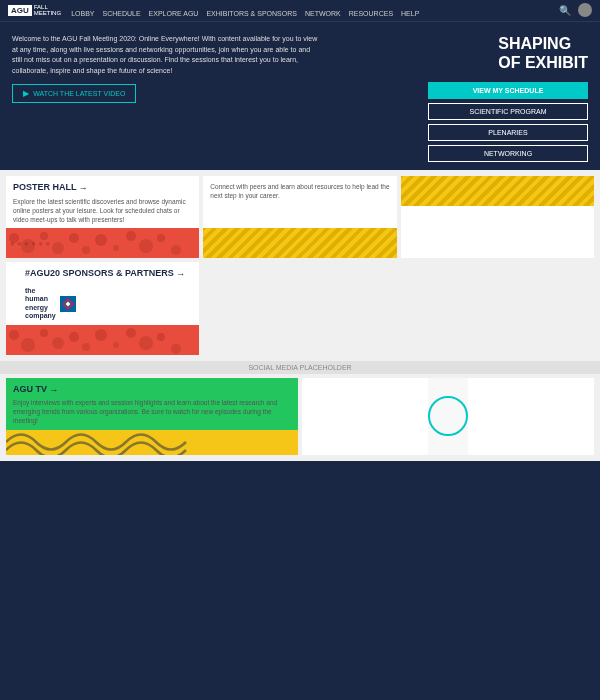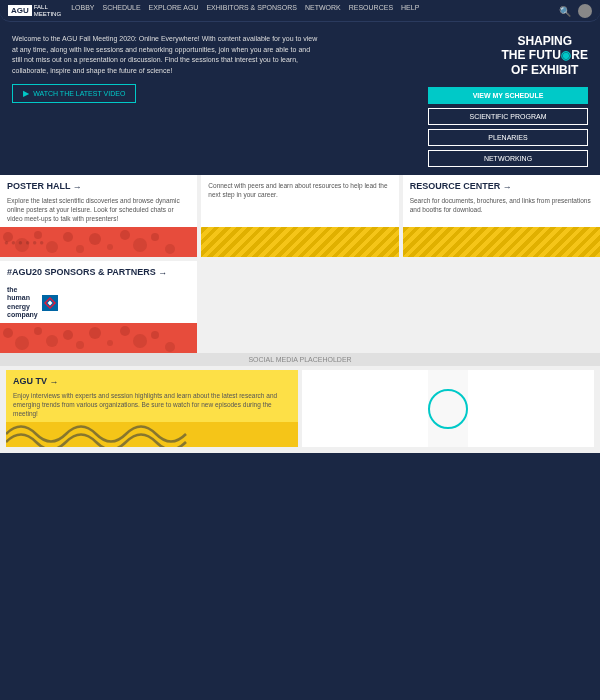--- a/index.html
+++ b/index.html
@@ -9,25 +9,24 @@
       overflow: hidden;
       font-family: Arial, sans-serif;
       background: #1a2744;
       font-size: 10px;
     }
 
     
     .nav {
       background: #1a2744;
       display: flex;
-      align-items: flex-start;
+      align-items: flex-end;
       padding: 4px 8px;
       height: 22px;
       border-bottom: 1px solid #2a3a5e;
-      border-radius: 10px;
     }
     .nav-logo {
       display: flex;
       align-items: center;
       margin-right: 10px;
     }
     .nav-logo-agu {
       background: #fff;
       color: #1a2744;
       font-weight: bold;
@@ -103,23 +102,23 @@
     }
     .hero-right {
       flex: 1;
       display: flex;
       flex-direction: column;
       align-items: flex-end;
       gap: 4px;
     }
     .hero-title {
       color: #fff;
-      font-size: 12px;
+      font-size: 16px;
       font-weight: bold;
-      text-align: center;
+      text-align: left;
       line-height: 1.2;
       margin-bottom: 6px;
     }
     .hero-title .dot {
       color: #00c9c8;
     }
     .schedule-btn {
       background: #00c9c8;
       color: #fff;
       border: none;
@@ -139,20 +138,21 @@
       font-size: 7px;
       text-transform: uppercase;
       cursor: pointer;
       width: 160px;
       text-align: center;
     }
 
     
     .grid-section {
       background: #f0f0f0;
+      padding: 6px;
       display: grid;
       grid-template-columns: 1fr 1fr 1fr;
       gap: 4px;
     }
 
     .card {
       background: #fff;
       display: flex;
       flex-direction: column;
       overflow: hidden;
@@ -207,20 +207,21 @@
       top: 50%;
       left: 4px;
       transform: translateY(-50%);
     }
 
     
     .sponsor-card .card-content {
       display: flex;
       flex-direction: column;
       align-items: flex-start;
+      margin-left: 12px;
     }
     .sponsor-logo-area {
       margin-top: 4px;
       display: flex;
       align-items: center;
       gap: 4px;
     }
     .human-energy-text {
       font-size: 7px;
       font-weight: bold;
@@ -245,21 +246,21 @@
     
     .bottom-grid {
       background: #f0f0f0;
       padding: 4px 6px 6px;
       display: grid;
       grid-template-columns: 1fr 1fr;
       gap: 4px;
     }
 
     .tv-card {
-      background: #fde047;
+      background: #22c55e;
     }
     .video-placeholder {
       background: #f8f8f8;
       display: flex;
       align-items: center;
       justify-content: center;
       flex: 1;
       min-height: 60px;
     }
     .video-circle {
@@ -308,21 +309,20 @@
 Find the sessions that interest you to learn, collaborate, inspire
 and shape the future of science!</p>
     <button class="hero-cta-btn">
       <span class="play-icon">▶</span>
       <span>WATCH THE LATEST VIDEO</span>
     </button>
   </div>
   <div class="hero-right">
     <div class="hero-title">
       <div>SHAPING</div>
-      <div>THE FUTU<span class="dot">◉</span>RE</div>
       <div>OF EXHIBIT</div>
     </div>
     <button class="schedule-btn">VIEW MY SCHEDULE</button>
     <button class="outline-btn">SCIENTIFIC PROGRAM</button>
     <button class="outline-btn">PLENARIES</button>
     <button class="outline-btn">NETWORKING</button>
   </div>
 </section>
 
 <section class="grid-section">
@@ -353,24 +353,20 @@
 
   <div class="card">
     <div class="card-content">
       <div class="card-desc">Connect with peers and learn about resources to help lead the next step in your career.</div>
     </div>
     <div class="pattern-yellow-stripe"></div>
   </div>
 
 
   <div class="card">
-    <div class="card-content">
-      <div class="card-title">RESOURCE CENTER →</div>
-      <div class="card-desc">Search for documents, brochures, and links from presentations and booths for download.</div>
-    </div>
     <div class="pattern-yellow-stripe"></div>
   </div>
 
   <div class="card sponsor-card">
     <div class="card-content">
       <div class="card-title">#AGU20 SPONSORS &amp; PARTNERS →</div>
       <div class="sponsor-logo-area">
         <div class="human-energy-text">
           <span>the</span><br>
           <span>human</span><br>

